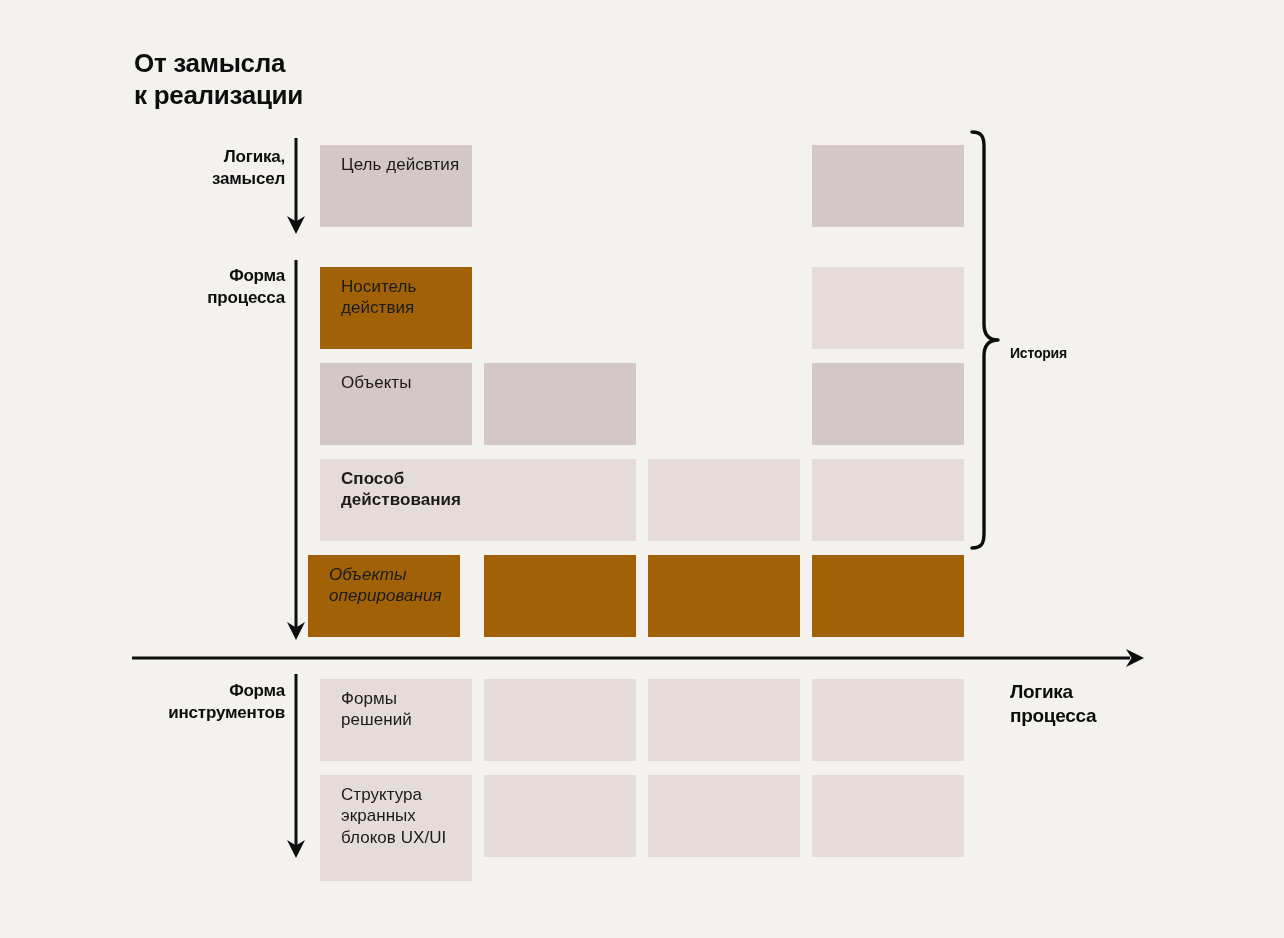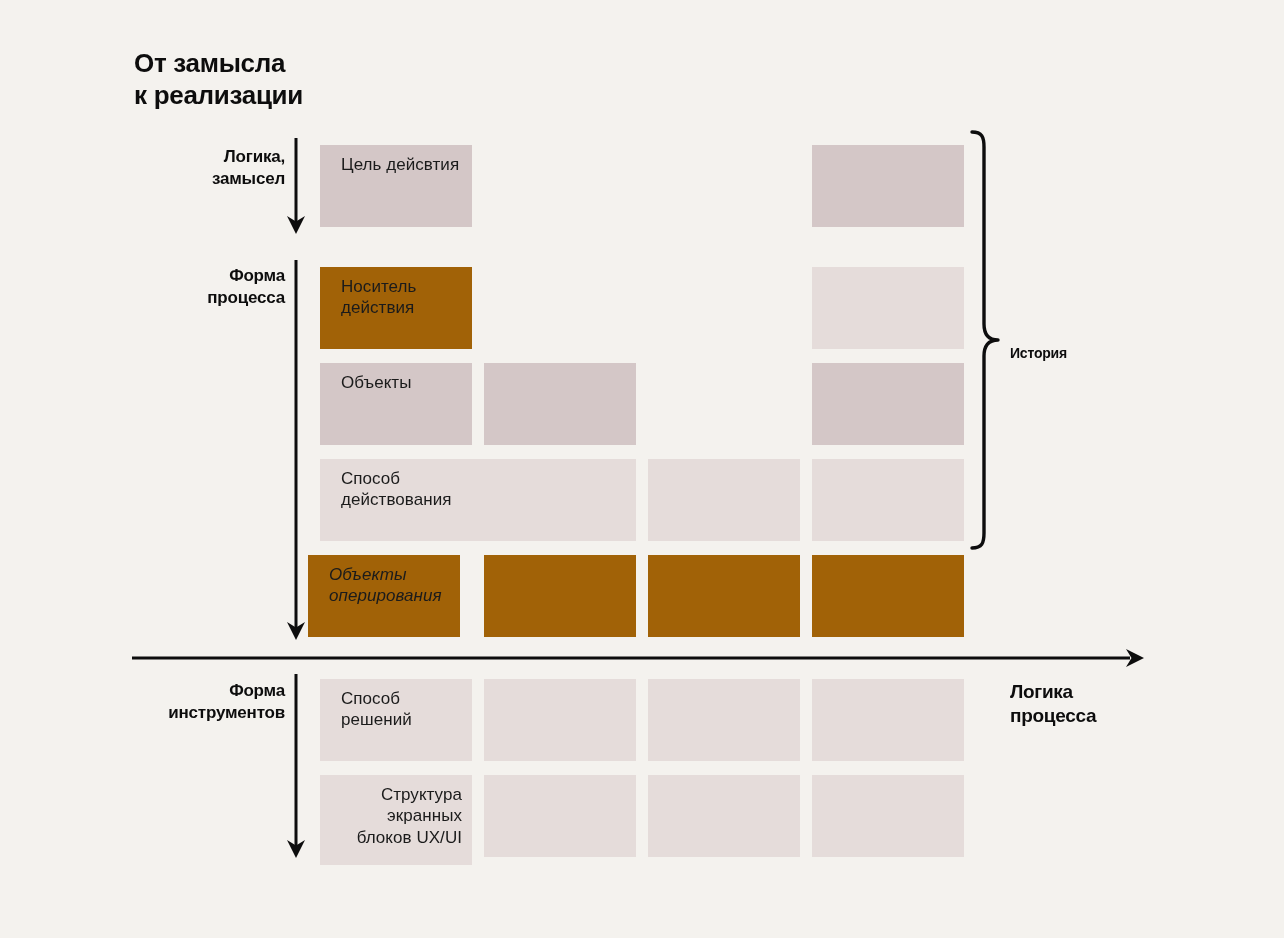--- a/index.html
+++ b/index.html
@@ -108,33 +108,33 @@
 процесса</div>
 
   <div id="grid-layer">
       <div class="block tone-dark" style="left: 320px; top: 145px; width: 152px; height: 82px;"><span>Цель дейсвтия</span></div>
       <div class="block tone-dark" style="left: 812px; top: 145px; width: 152px; height: 82px;"></div>
       <div class="block tone-light" style="left: 320px; top: 267px; width: 152px; height: 82px;"><span>Носитель действия</span></div>
       <div class="block tone-mid" style="left: 812px; top: 267px; width: 152px; height: 82px;"></div>
       <div class="block tone-dark" style="left: 320px; top: 363px; width: 152px; height: 82px;"><span>Объекты</span></div>
       <div class="block tone-dark" style="left: 484px; top: 363px; width: 152px; height: 82px;"></div>
       <div class="block tone-dark" style="left: 812px; top: 363px; width: 152px; height: 82px;"></div>
-      <div class="block tone-mid" style="left: 320px; top: 459px; width: 164px; height: 82px;"><span>Способ действования</span></div>
+      <div class="block tone-mid" style="left: 320px; top: 459px; width: 164px; height: 82px; font-weight: bold;"><span>Способ действования</span></div>
       <div class="block tone-mid" style="left: 484px; top: 459px; width: 152px; height: 82px;"></div>
       <div class="block tone-mid" style="left: 648px; top: 459px; width: 152px; height: 82px;"></div>
       <div class="block tone-mid" style="left: 812px; top: 459px; width: 152px; height: 82px;"></div>
       <div class="block tone-light" style="left: 308px; top: 555px; width: 152px; height: 82px; font-style: italic;"><span>Объекты
 оперирования</span></div>
       <div class="block tone-light" style="left: 484px; top: 555px; width: 152px; height: 82px;"></div>
       <div class="block tone-light" style="left: 648px; top: 555px; width: 152px; height: 82px;"></div>
       <div class="block tone-light" style="left: 812px; top: 555px; width: 152px; height: 82px;"></div>
-      <div class="block tone-mid" style="left: 320px; top: 679px; width: 152px; height: 82px;"><span>Способ решений</span></div>
+      <div class="block tone-mid" style="left: 320px; top: 679px; width: 152px; height: 82px;"><span>Формы решений</span></div>
       <div class="block tone-mid" style="left: 484px; top: 679px; width: 152px; height: 82px;"></div>
       <div class="block tone-mid" style="left: 648px; top: 679px; width: 152px; height: 82px;"></div>
       <div class="block tone-mid" style="left: 812px; top: 679px; width: 152px; height: 82px;"></div>
-      <div class="block tone-mid" style="left: 320px; top: 775px; width: 152px; height: 90px; text-align: right;"><span>Структура экранных
+      <div class="block tone-mid" style="left: 320px; top: 775px; width: 152px; height: 106px;"><span>Структура экранных
 блоков UX/UI</span></div>
       <div class="block tone-mid" style="left: 484px; top: 775px; width: 152px; height: 82px;"></div>
       <div class="block tone-mid" style="left: 648px; top: 775px; width: 152px; height: 82px;"></div>
       <div class="block tone-mid" style="left: 812px; top: 775px; width: 152px; height: 82px;"></div>
     </div>
 
 </div>
 
 </body></html>

